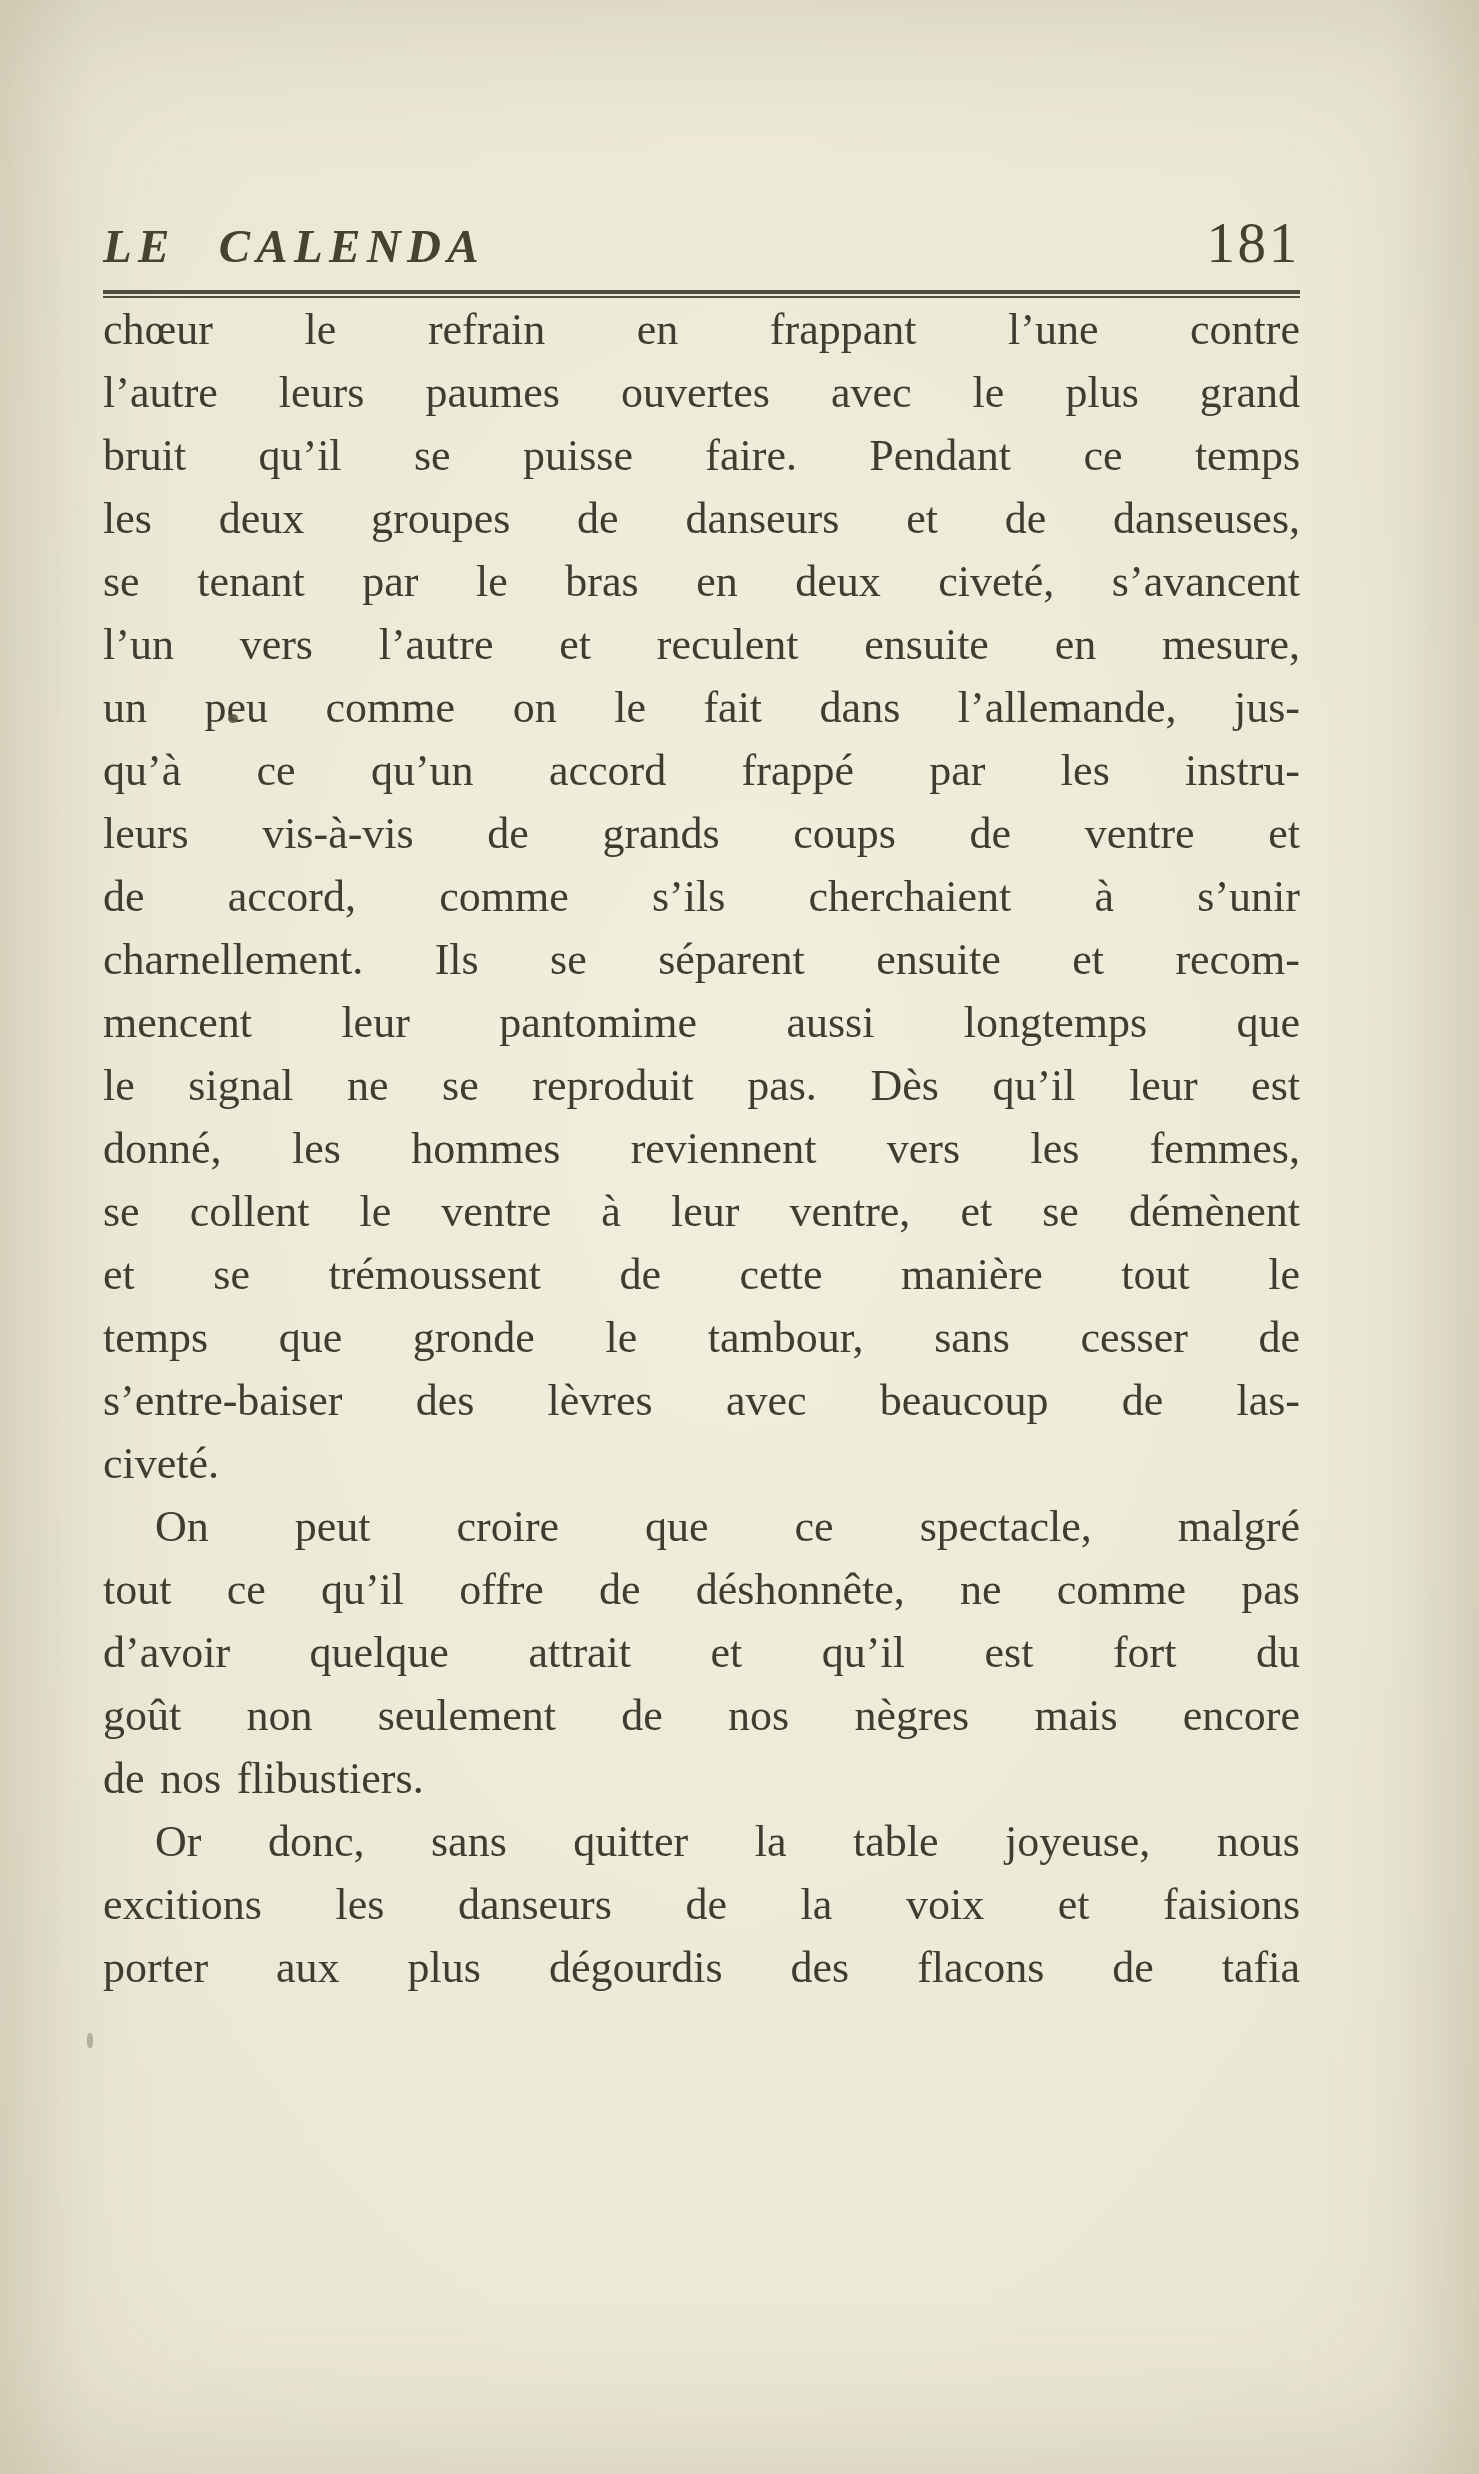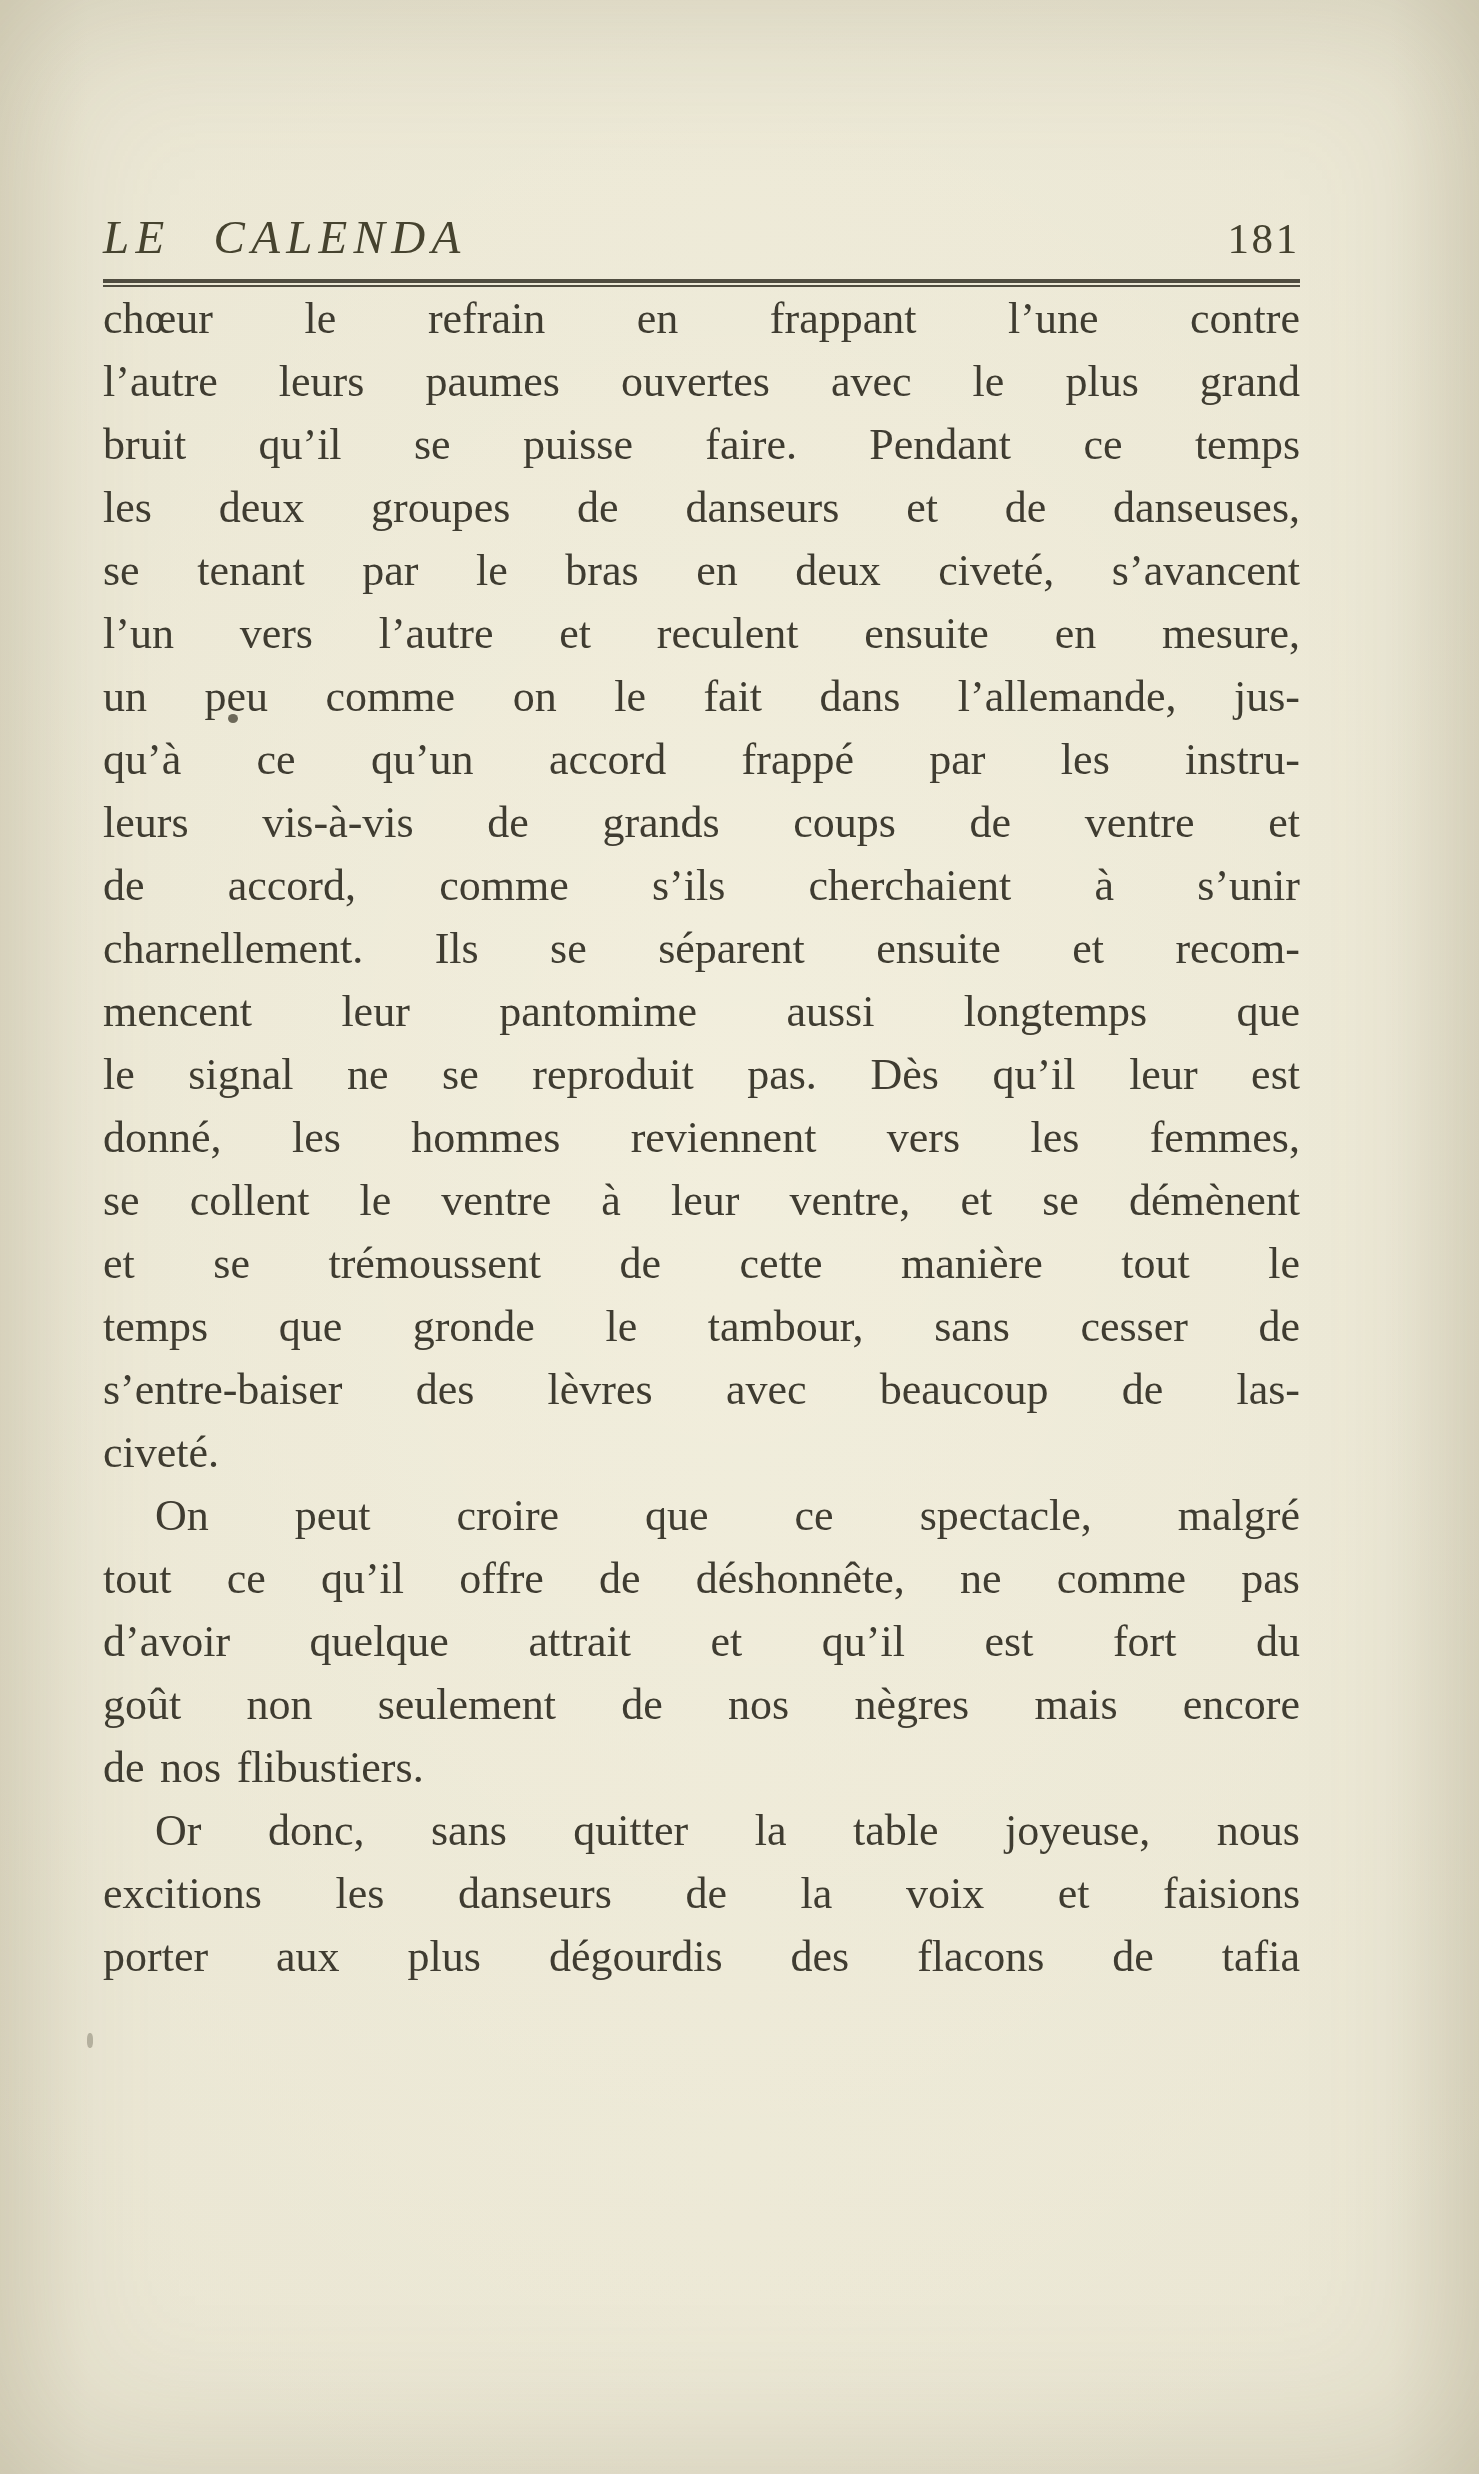--- a/index.html
+++ b/index.html
@@ -33,23 +33,24 @@
     justify-content: space-between;
     align-items: baseline;
     width: 1197px;
   }
   .running-title {
     font-style: italic;
     font-size: 47px;
     letter-spacing: 6.3px;
     word-spacing: 25px;
     color: #46432f;
+    font-weight: bold;
   }
   .page-number {
-    font-size: 43px;
+    font-size: 57px;
     letter-spacing: 2.7px;
     color: #44412e;
   }
 
   
   .double-rule {
     width: 1197px;
     height: 8.1px;
     margin-top: 14.5px;
     border-top: 4.5px solid #3b382c;

